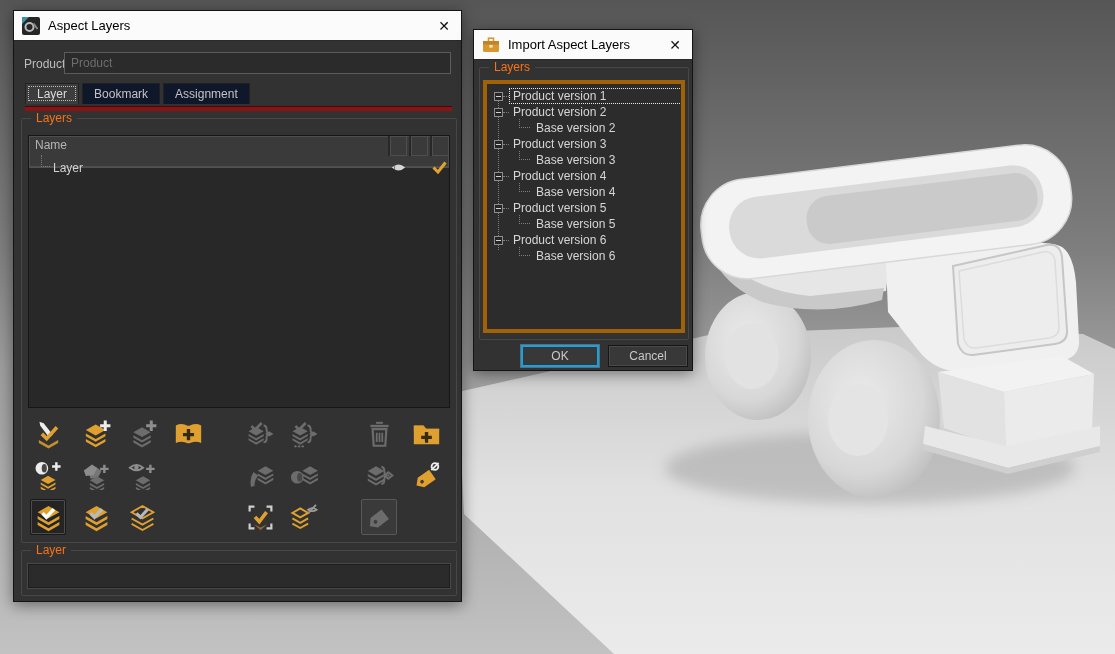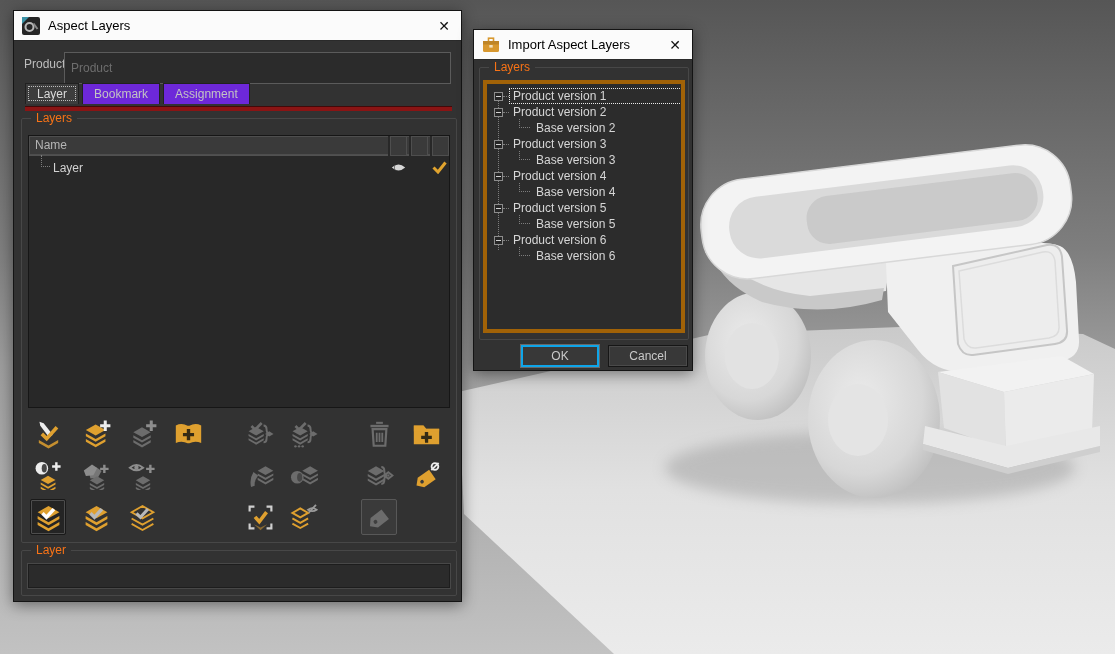--- a/index.html
+++ b/index.html
@@ -18,31 +18,31 @@
   .group { position:absolute; border:1px solid #474747; border-radius:2px; }
   .glabel { position:absolute; top:-8px; left:9px; background:#323232; padding:0 5px;
             font-size:12px; color:#f97316; line-height:14px; }
   .ins { background:#2b2b2b; border:1px solid #5b5b5b; color:#cfcfcf; font-size:12px;
          padding:0 6px; outline:none; font-family:"Liberation Sans",sans-serif; }
   .ins::placeholder { color:#6d6d6d; }
 
   
   #dlgA { left:13px; top:10px; width:449px; height:592px; }
   #prodLbl { position:absolute; left:10px; top:46px; font-size:12px; color:#bdbdbd; }
-  #prodInp { position:absolute; left:50px; top:41px; width:387px; height:32px; }
+  #prodInp { position:absolute; left:50px; top:41px; width:387px; height:22px; }
   .tabs { position:absolute; left:11px; top:72px; display:flex; gap:3px; }
-  .tab { height:21px; padding:0 11px; background:#6d28d9; border:1px solid #212121;
+  .tab { height:21px; padding:0 11px; background:#0f172a; border:1px solid #212121;
          border-bottom:none; color:#c3c3c3; font-size:12px; display:flex; align-items:center; }
   .tab.active { background:#3d3d3d; color:#dadada; outline:1px dotted #bdbdbd; outline-offset:-4px; }
   #redbar { position:absolute; left:11px; top:95px; width:427px; height:5px;
             background:#8a1414; border-top:1px solid #420909; }
   #grpLayers { left:7px; top:107px; width:436px; height:425px; }
   #tableA { position:absolute; left:14px; top:124px; width:422px; height:273px;
             background:#282828; border:1px solid #161616; }
-  #thead { position:absolute; left:0; top:0; width:100%; height:20px; background:#3a3a3a;
+  #thead { position:absolute; left:0; top:0; width:100%; height:32px; background:#3a3a3a;
            border-bottom:1px solid #515151; box-shadow:inset 0 0 0 1px #4e4e4e; }
   #thead .nm { position:absolute; left:6px; top:2px; font-size:12px; color:#b5b5b5; }
   .hcell { position:absolute; top:0; height:20px; width:19px; background:#3a3a3a;
            border-left:2px solid #282828; box-shadow:inset 0 0 0 1px #4e4e4e; }
   #trowA { position:absolute; left:0; top:21px; width:100%; height:21px; color:#d2d2d2;
            font-size:12px; }
   .relbow { position:absolute; left:12px; top:-2px; width:9px; height:12px;
             border-left:1px dotted #7d7d7d; border-bottom:1px dotted #7d7d7d; }
   #trowA .rlab { position:absolute; left:24px; top:4px; }
   #rowEye { position:absolute; left:362px; top:5px; }

